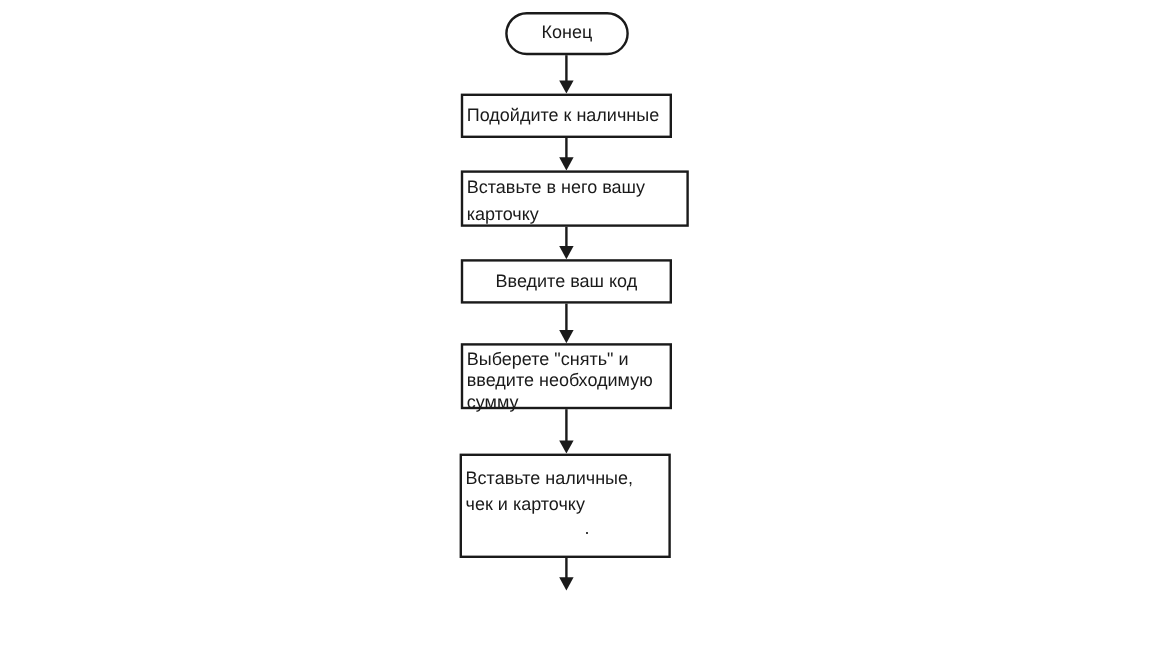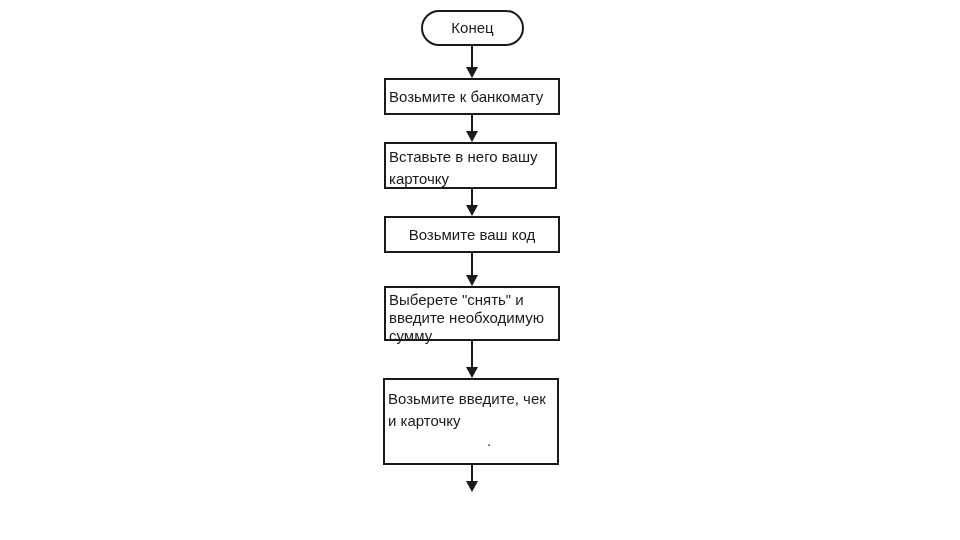--- a/index.html
+++ b/index.html
@@ -82,57 +82,57 @@
   <div class="node terminator" style="left:421px; top:10px; width:103px; height:36px; border-radius:18px;">
     <span>Конец</span>
   </div>
 
   <div class="arrow" style="left:466px; top:46px; height:32px;">
     <div class="shaft"></div>
     <div class="head"></div>
   </div>
 
   <div class="node process proc-vcenter proc-left" style="left:384px; top:78px; width:176px; height:37px;">
-    <span>Возьмите к банкомату</span>
+    <span>Подойдите к наличные</span>
   </div>
 
   <div class="arrow" style="left:466px; top:115px; height:27px;">
     <div class="shaft"></div>
     <div class="head"></div>
   </div>
 
-  <div class="node process proc-left" style="left:384px; top:142px; width:173px; height:47px;">
+  <div class="node process proc-left" style="left:384px; top:142px; width:190px; height:47px;">
     <span>Вставьте в него вашу карточку</span>
   </div>
 
   <div class="arrow" style="left:466px; top:189px; height:27px;">
     <div class="shaft"></div>
     <div class="head"></div>
   </div>
 
   <div class="node process proc-center" style="left:384px; top:216px; width:176px; height:37px;">
-    <span>Возьмите ваш код</span>
+    <span>Введите ваш код</span>
   </div>
 
   <div class="arrow" style="left:466px; top:253px; height:33px;">
     <div class="shaft"></div>
     <div class="head"></div>
   </div>
 
   <div class="node process proc-left" style="left:384px; top:286px; width:176px; height:55px; line-height:18px; padding-top:3px;">
     <span>Выберете "снять" и введите необходимую сумму</span>
   </div>
 
   <div class="arrow" style="left:466px; top:341px; height:37px;">
     <div class="shaft"></div>
     <div class="head"></div>
   </div>
 
   <div class="node process proc-left" style="left:383px; top:378px; width:176px; height:87px; padding-top:8px;">
-    <span>Возьмите введите, чек и карточку</span>
+    <span>Вставьте наличные, чек и карточку</span>
     <span class="stray-mark">.</span>
   </div>
 
   <div class="arrow" style="left:466px; top:465px; height:27px;">
     <div class="shaft"></div>
     <div class="head"></div>
   </div>
 
 
 </div>

